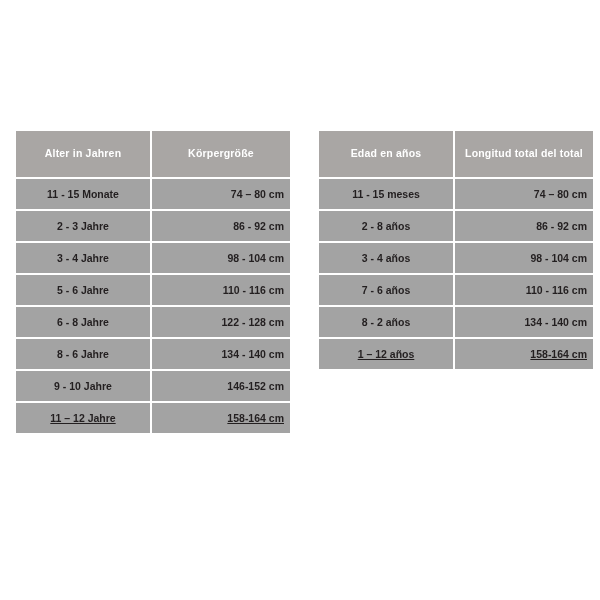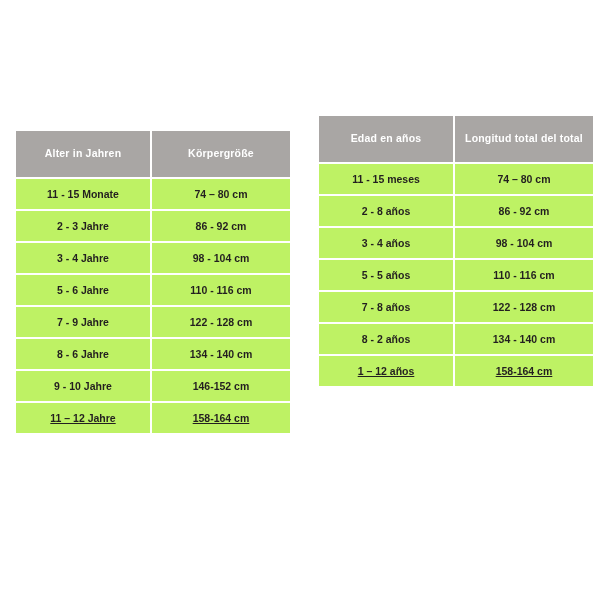--- a/index.html
+++ b/index.html
@@ -32,21 +32,21 @@
 
   
   #table-de {
     left: 16px;
     top: 131px;
     width: 274px;
   }
   
   #table-es {
     left: 311px;
-    top: 116px;
+    top: 131px;
     width: 274px;
     padding-left: 8px;
   }
 
   .size-table col.col-age   { width: 136px; }
   .size-table col.col-size  { width: 138px; }
 
   .size-table th {
     height: 42px;
     background: #a9a6a4;
@@ -60,32 +60,33 @@
     padding: 2px 6px;
     border-right: 2px solid #ffffff;
     border-bottom: 2px solid #ffffff;
   }
   .size-table th:last-child {
     border-right: none;
   }
 
   .size-table td {
     height: 28px;
-    background: #bef264;
+    background: #a3a3a3;
     color: #231f20;
     font-size: 10.5px;
     font-weight: bold;
     text-align: center;
     vertical-align: middle;
     padding: 1px 6px;
     border-right: 2px solid #ffffff;
     border-bottom: 2px solid #ffffff;
   }
   .size-table td:last-child {
     border-right: none;
+    text-align: right;
   }
   .size-table tr:last-child td {
     border-bottom: none;
     text-decoration: underline;
   }
 </style>
 </head>
 <body>
 
 <div id="tables-wrap">
@@ -112,21 +113,21 @@
       </tr>
       <tr>
         <td>3 - 4 Jahre</td>
         <td>98 - 104 cm</td>
       </tr>
       <tr>
         <td>5 - 6 Jahre</td>
         <td>110 - 116 cm</td>
       </tr>
       <tr>
-        <td>7 - 9 Jahre</td>
+        <td>6 - 8 Jahre</td>
         <td>122 - 128 cm</td>
       </tr>
       <tr>
         <td>8 - 6 Jahre</td>
         <td>134 - 140 cm</td>
       </tr>
       <tr>
         <td>9 - 10 Jahre</td>
         <td>146-152 cm</td>
       </tr>
@@ -155,26 +156,22 @@
       </tr>
       <tr>
         <td>2 - 8 años</td>
         <td>86 - 92 cm</td>
       </tr>
       <tr>
         <td>3 - 4 años</td>
         <td>98 - 104 cm</td>
       </tr>
       <tr>
-        <td>5 - 5 años</td>
+        <td>7 - 6 años</td>
         <td>110 - 116 cm</td>
-      </tr>
-      <tr>
-        <td>7 - 8 años</td>
-        <td>122 - 128 cm</td>
       </tr>
       <tr>
         <td>8 - 2 años</td>
         <td>134 - 140 cm</td>
       </tr>
       <tr>
         <td>1 – 12 años</td>
         <td>158-164 cm</td>
       </tr>
     </tbody>

